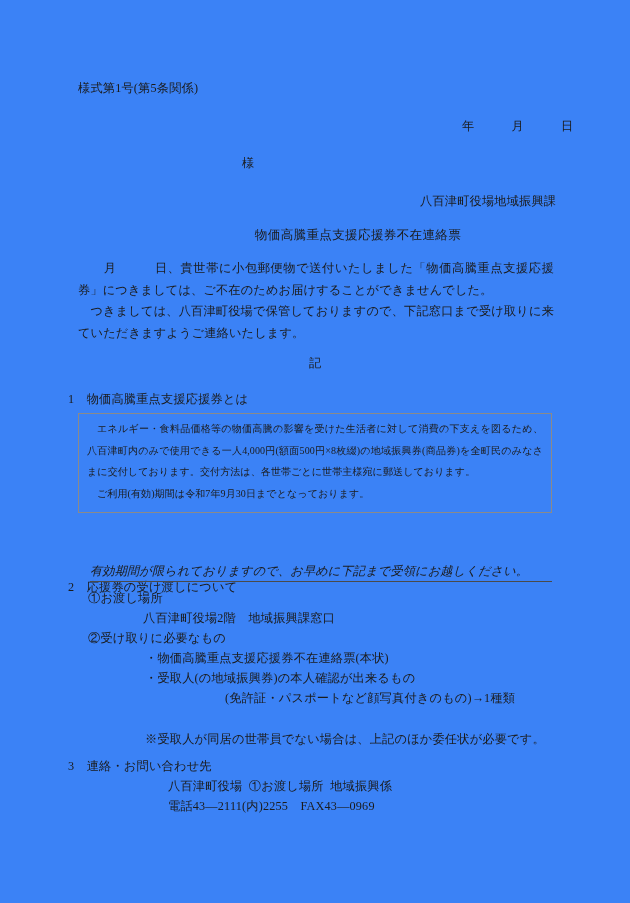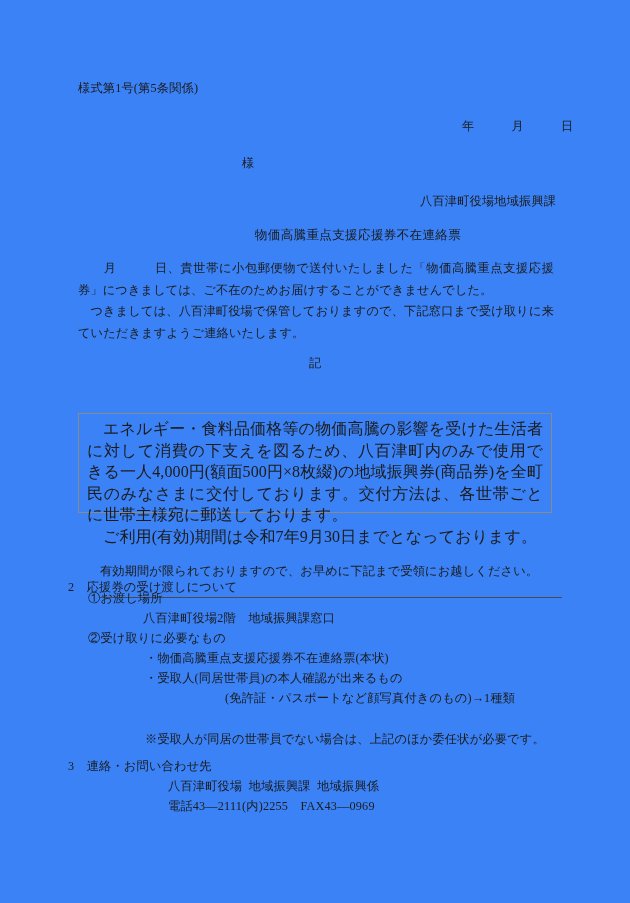--- a/index.html
+++ b/index.html
@@ -86,40 +86,41 @@
     width: 474px;
     height: 100px;
     border: 1px solid #8a8a8a;
     box-sizing: border-box;
   }
   #definition-box .box-inner {
     position: absolute;
     left: 8px;
     top: 4px;
     width: 456px;
-    font-size: 16px;
+    font-size: 10px;
     line-height: 21.5px;
     text-align: justify;
     text-justify: inter-ideograph;
     letter-spacing: 0.1px;
   }
   #definition-box .box-inner p { margin: 0; text-indent: 1em; }
 
   
   #notice-underlined {
     position: absolute;
-    left: 100px;
+    left: 90px;
     top: 561px;
     width: 462px;
     font-size: 12.2px;
     line-height: 20px;
     border-bottom: 1px solid #4a4a4a;
-    padding-bottom: 16px;
+    padding-bottom: 0;
     white-space: pre;
     letter-spacing: 0.15px;
+    font-style: italic;
   }
 
   
   #item1-label  { left: 88px;  top: 588px; }
   #item1-value  { left: 143px; top: 608px; }
   #item2-label  { left: 88px;  top: 628px; }
   #item2-b1     { left: 145px; top: 648px; }
   #item2-b2     { left: 145px; top: 668px; }
   #item2-b2a    { left: 225px; top: 688px; }
   #item2-b2b    { left: 225px; top: 708px; }
@@ -143,46 +144,47 @@
   <div class="line" id="issuer">八百津町役場地域振興課</div>
 
   <div id="doc-title">物価高騰重点支援応援券不在連絡票</div>
 
   <div class="para" id="intro-1">　　月　　　日、貴世帯に小包郵便物で送付いたしました「物価高騰重点支援応援券」につきましては、ご不在のためお届けすることができませんでした。</div>
 
   <div class="para" id="intro-2">　つきましては、八百津町役場で保管しておりますので、下記窓口まで受け取りに来ていただきますようご連絡いたします。</div>
 
   <div id="ki-marker">記</div>
 
+  <div class="line" id="sec1-heading">1　物価高騰重点支援応援券とは</div>
 
   <div id="definition-box">
     <div class="box-inner">
       <p>エネルギー・食料品価格等の物価高騰の影響を受けた生活者に対して消費の下支えを図るため、八百津町内のみで使用できる一人4,000円(額面500円×8枚綴)の地域振興券(商品券)を全町民のみなさまに交付しております。交付方法は、各世帯ごとに世帯主様宛に郵送しております。</p>
       <p>ご利用(有効)期間は令和7年9月30日までとなっております。</p>
     </div>
   </div>
 
   <div class="line" id="sec2-heading">2　応援券の受け渡しについて</div>
 
   <div id="notice-underlined">有効期間が限られておりますので、お早めに下記まで受領にお越しください。</div>
 
   <div class="line" id="item1-label">①お渡し場所</div>
 
   <div class="line" id="item1-value">八百津町役場2階　地域振興課窓口</div>
 
   <div class="line" id="item2-b1">・物価高騰重点支援応援券不在連絡票(本状)</div>
 
   <div class="line" id="item2-label">②受け取りに必要なもの</div>
 
-  <div class="line" id="item2-b2">・受取人(同居世帯員)の本人確認が出来るもの</div>
+  <div class="line" id="item2-b2">・受取人(の地域振興券)の本人確認が出来るもの</div>
 
   <div class="line" id="item2-b2a">(免許証・パスポートなど顔写真付きのもの)→1種類</div>
 
 
   <div class="line" id="item2-note">※受取人が同居の世帯員でない場合は、上記のほか委任状が必要です。</div>
 
   <div class="line" id="sec3-heading">3　連絡・お問い合わせ先</div>
 
-  <div class="line" id="contact-office">八百津町役場  地域振興課  地域振興係</div>
+  <div class="line" id="contact-office">八百津町役場  ①お渡し場所  地域振興係</div>
 
   <div class="line" id="contact-phone">電話43—2111(内)2255　FAX43—0969</div>
 
 </div>
 
 </body></html>

